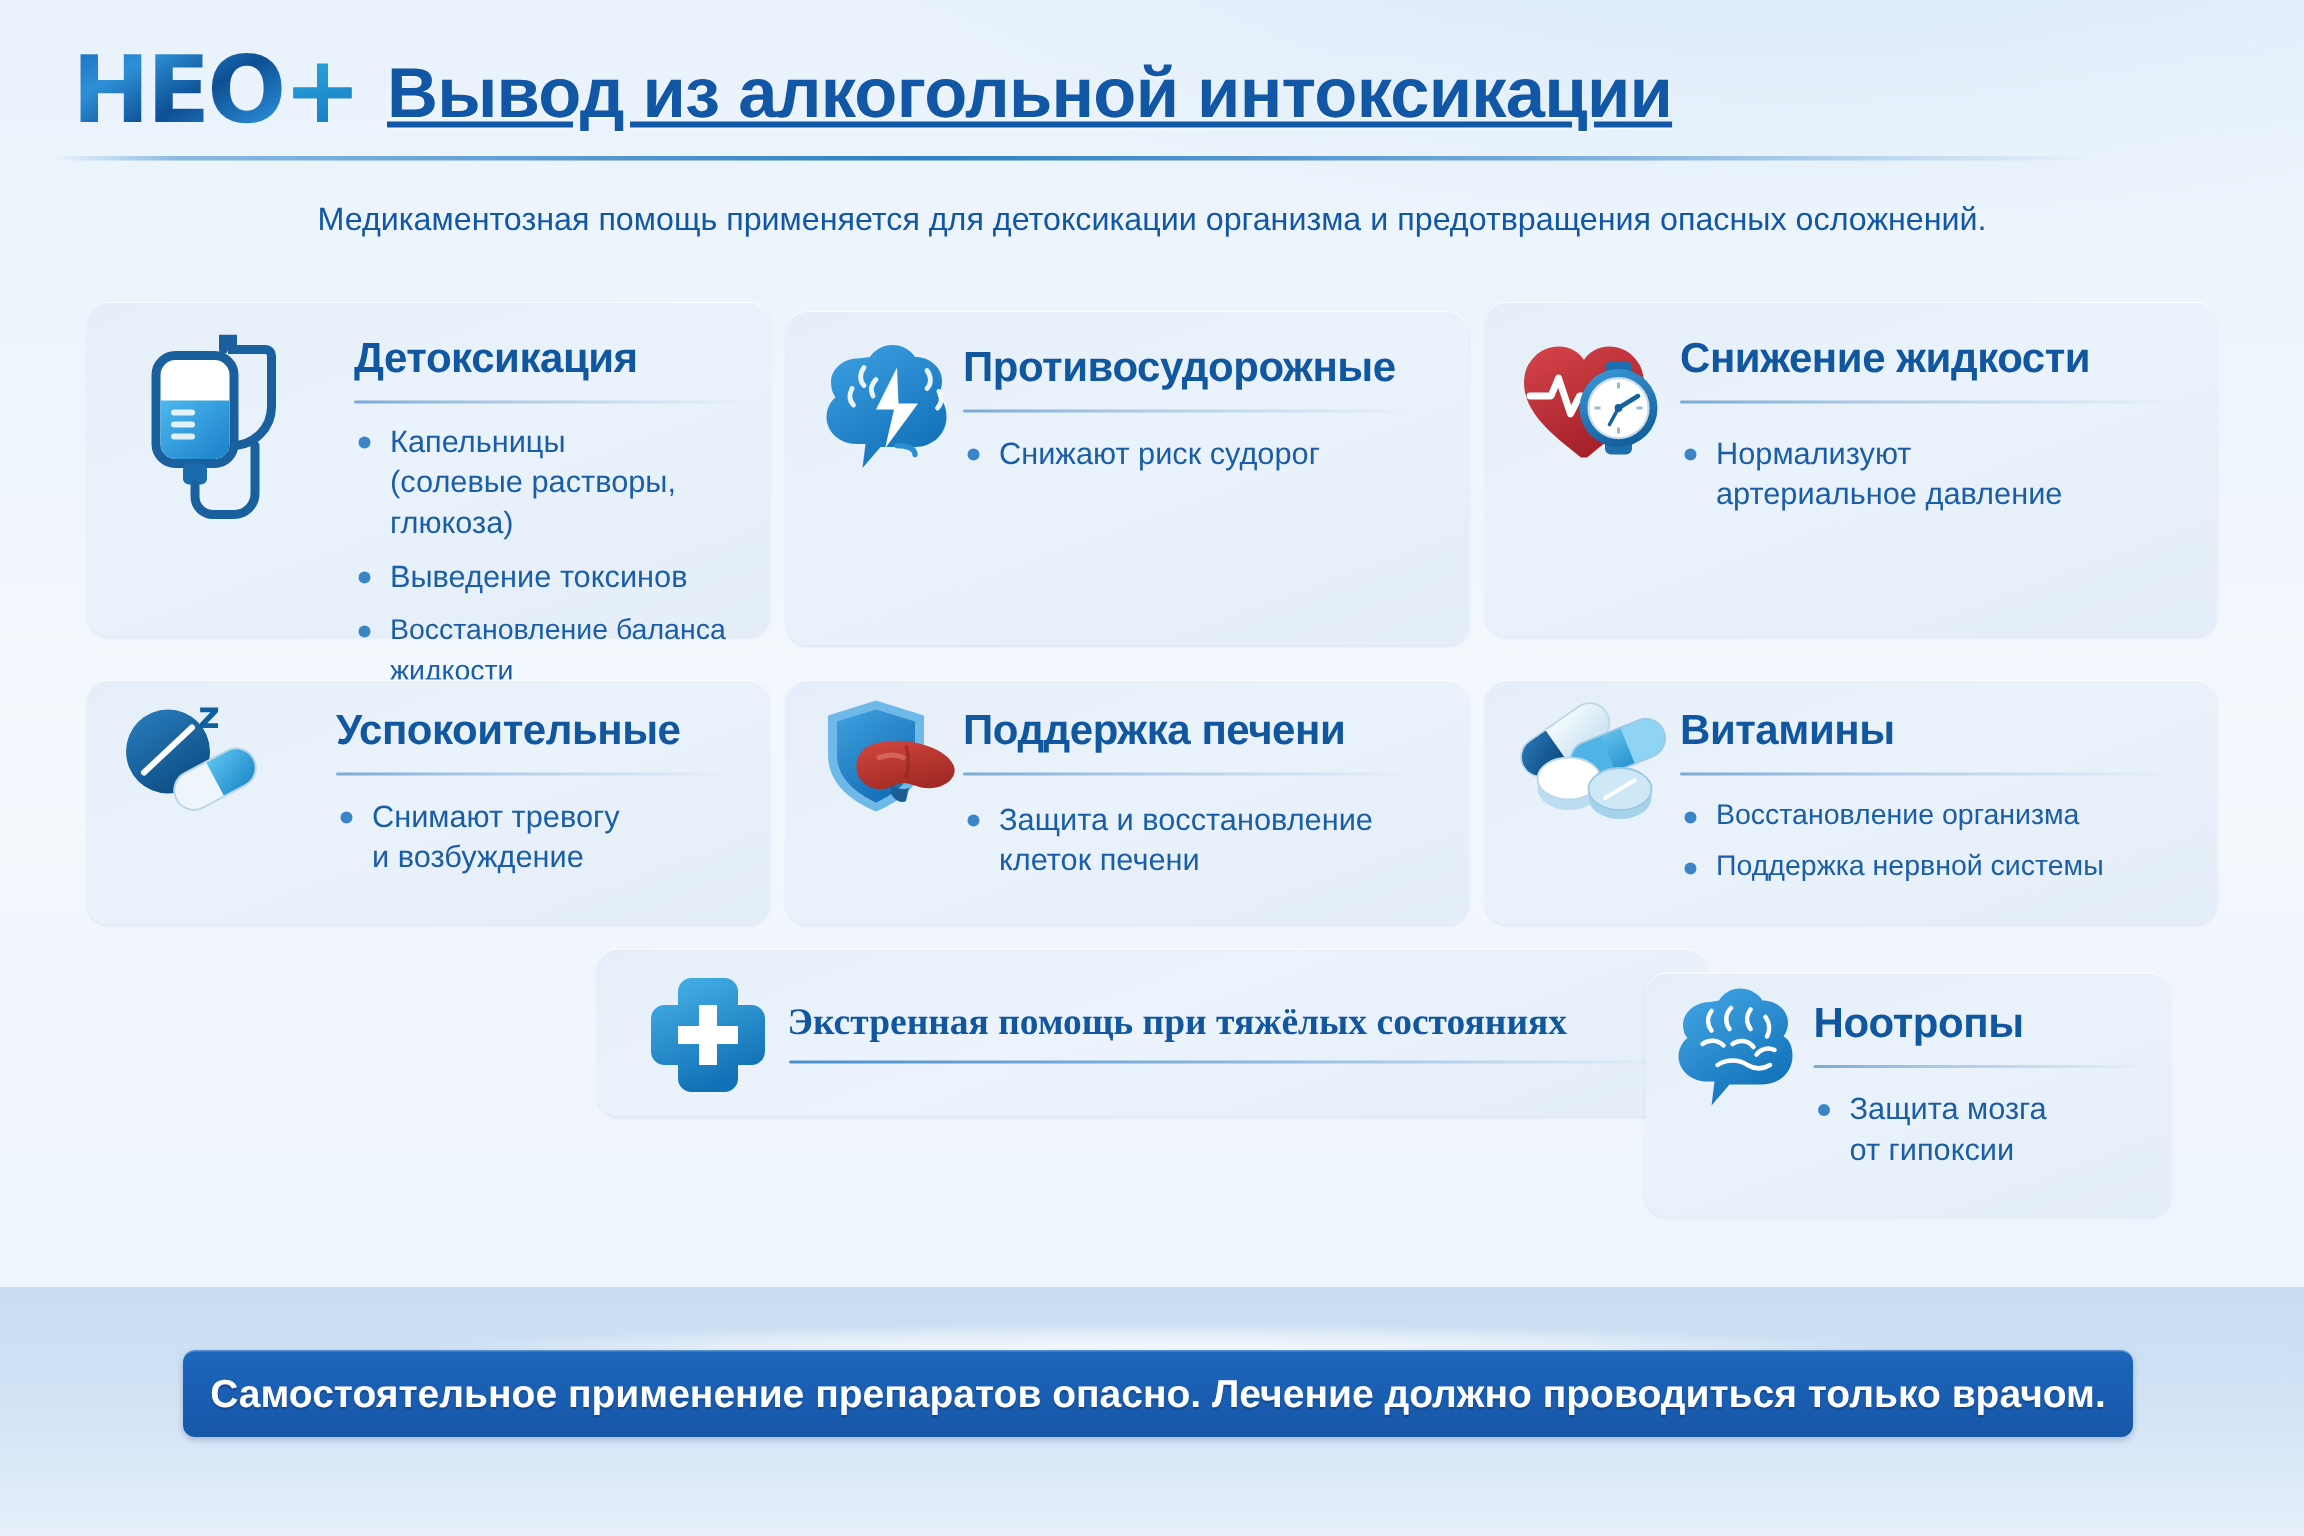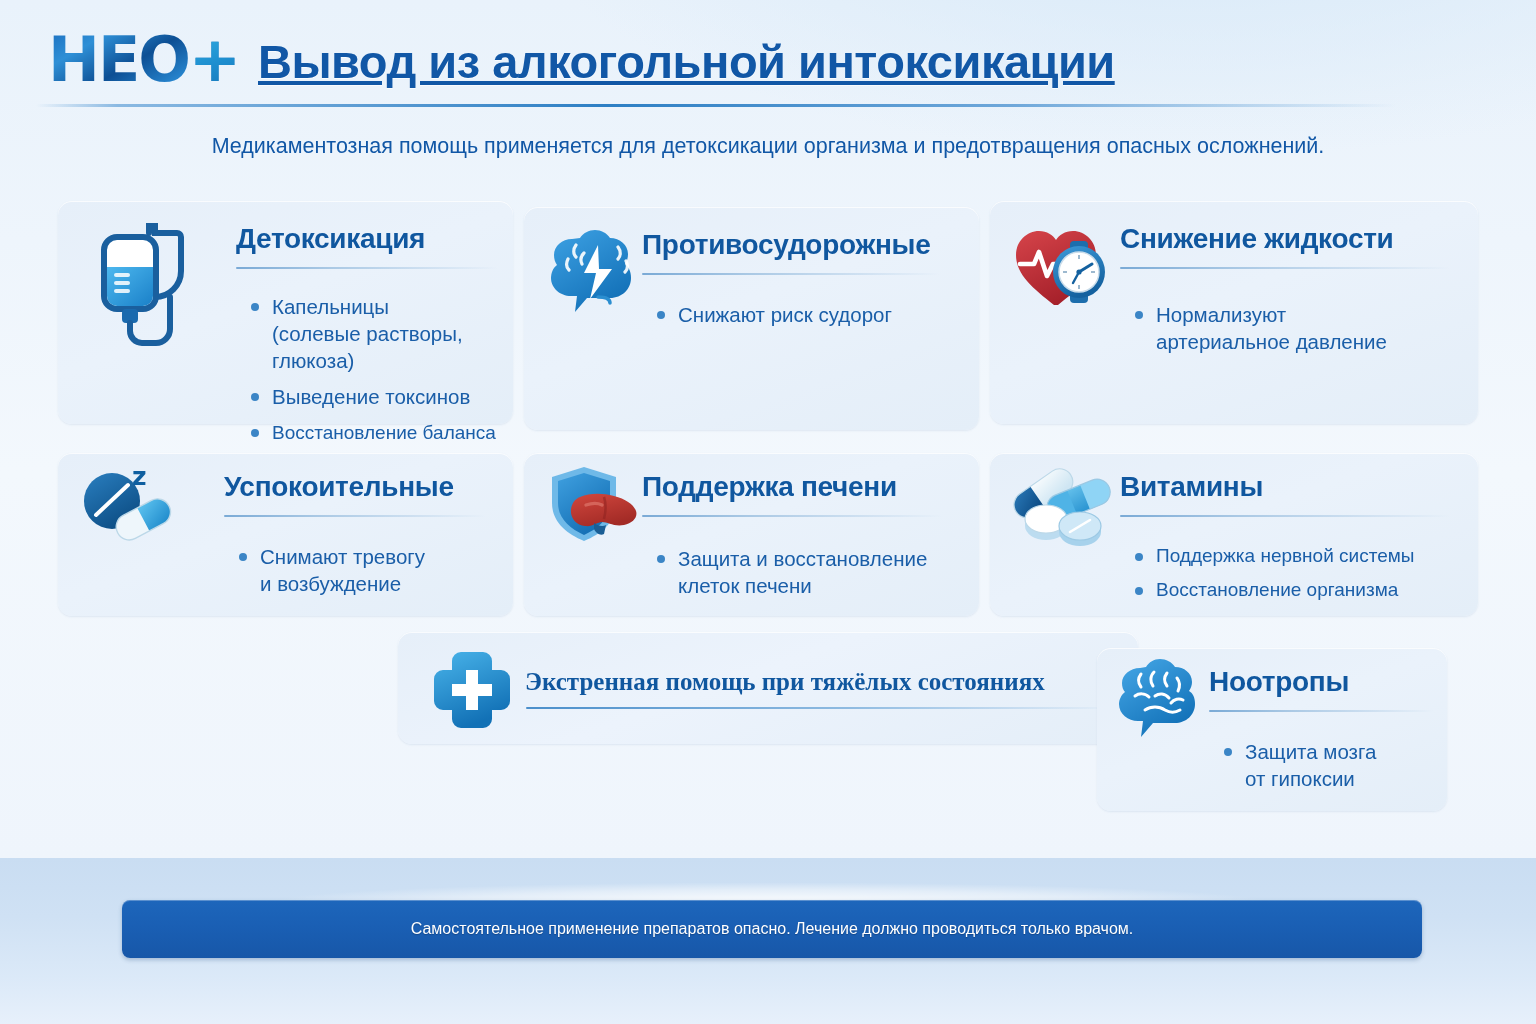--- a/index.html
+++ b/index.html
@@ -66,21 +66,21 @@
     box-shadow:0 1px 2px rgba(120,150,185,.16), inset 0 1px 0 rgba(255,255,255,.75);
   }
   .card-title{
     position:absolute;font-size:28px;font-weight:bold;color:#10579f;
     white-space:nowrap;letter-spacing:-.3px;
   }
   .title-rule{
     position:absolute;height:2px;border-radius:1px;
     background:linear-gradient(90deg,#7aaad6 0%, #a9c8e4 35%, rgba(210,228,244,0) 100%);
   }
-  .bullets{position:absolute;margin:12px;padding:0;list-style:none;}
+  .bullets{position:absolute;margin:0;padding:0;list-style:none;}
   .bullets li{
     position:relative;padding-left:24px;color:#1a5ea8;
     font-size:20.5px;line-height:27px;margin-bottom:9px;white-space:pre-line;
   }
   .bullets li::before{
     content:"";position:absolute;left:3px;top:10px;
     width:8px;height:8px;border-radius:50%;background:#3b85c6;
   }
   .bullets.small li{font-size:19px;line-height:25px;}
 
@@ -103,21 +103,21 @@
 
   
   #warning{
     position:absolute;left:122px;top:900px;width:1300px;height:58px;z-index:4;
     border-radius:8px;
     background:linear-gradient(180deg,#1d66bb 0%, #1a5fb4 45%, #1757a8 100%);
     box-shadow:0 2px 4px rgba(40,80,130,.3), inset 0 1px 0 rgba(255,255,255,.28);
     display:flex;align-items:center;justify-content:center;
   }
   .warning-text{
-    color:#ffffff;font-size:16px;font-weight:normal;white-space:nowrap;
+    color:#ffffff;font-size:26px;font-weight:bold;white-space:nowrap;
     text-shadow:0 1px 1px rgba(10,45,90,.45);
   }
 
   .icon{position:absolute;}
 </style>
 </head>
 <body>
 
 <div id="bg">
   <div class="bg-top"></div>
@@ -318,22 +318,22 @@
       <ellipse cx="48" cy="56" rx="21" ry="14" fill="none" stroke="#bcd8e8" stroke-width="1.2"></ellipse>
       <ellipse cx="82" cy="63" rx="21" ry="14" fill="#cfe8f7"></ellipse>
       <path d="M61 63a21 14 0 0 0 42 0v6a21 14 0 0 1-42 0z" fill="#a7d2ec"></path>
       <path d="M72 69 L92 57" stroke="#ffffff" stroke-width="2.6" stroke-linecap="round"></path>
       <ellipse cx="82" cy="63" rx="21" ry="14" fill="none" stroke="#9cc9e4" stroke-width="1.2"></ellipse>
     </svg>
   </span>
   <div class="card-title" style="left:130px;top:18px;">Витамины</div>
   <div class="title-rule" style="left:130px;top:62px;width:330px;"></div>
   <ul class="bullets small" style="left:130px;top:78px;width:330px;">
+    <li>Восстановление организма</li>
     <li>Поддержка нервной системы</li>
-    <li>Восстановление организма</li>
   </ul>
 </div>
 
 <div id="emergency">
   <span class="icon" style="left:32px;top:16px;">
     <svg width="84" height="84" viewBox="0 0 84 84">
       <defs>
         <linearGradient id="crG" x1="0" y1="0" x2="0.4" y2="1">
           <stop offset="0" stop-color="#49b4ea"></stop>
             <stop offset="1" stop-color="#1271b6"></stop>

